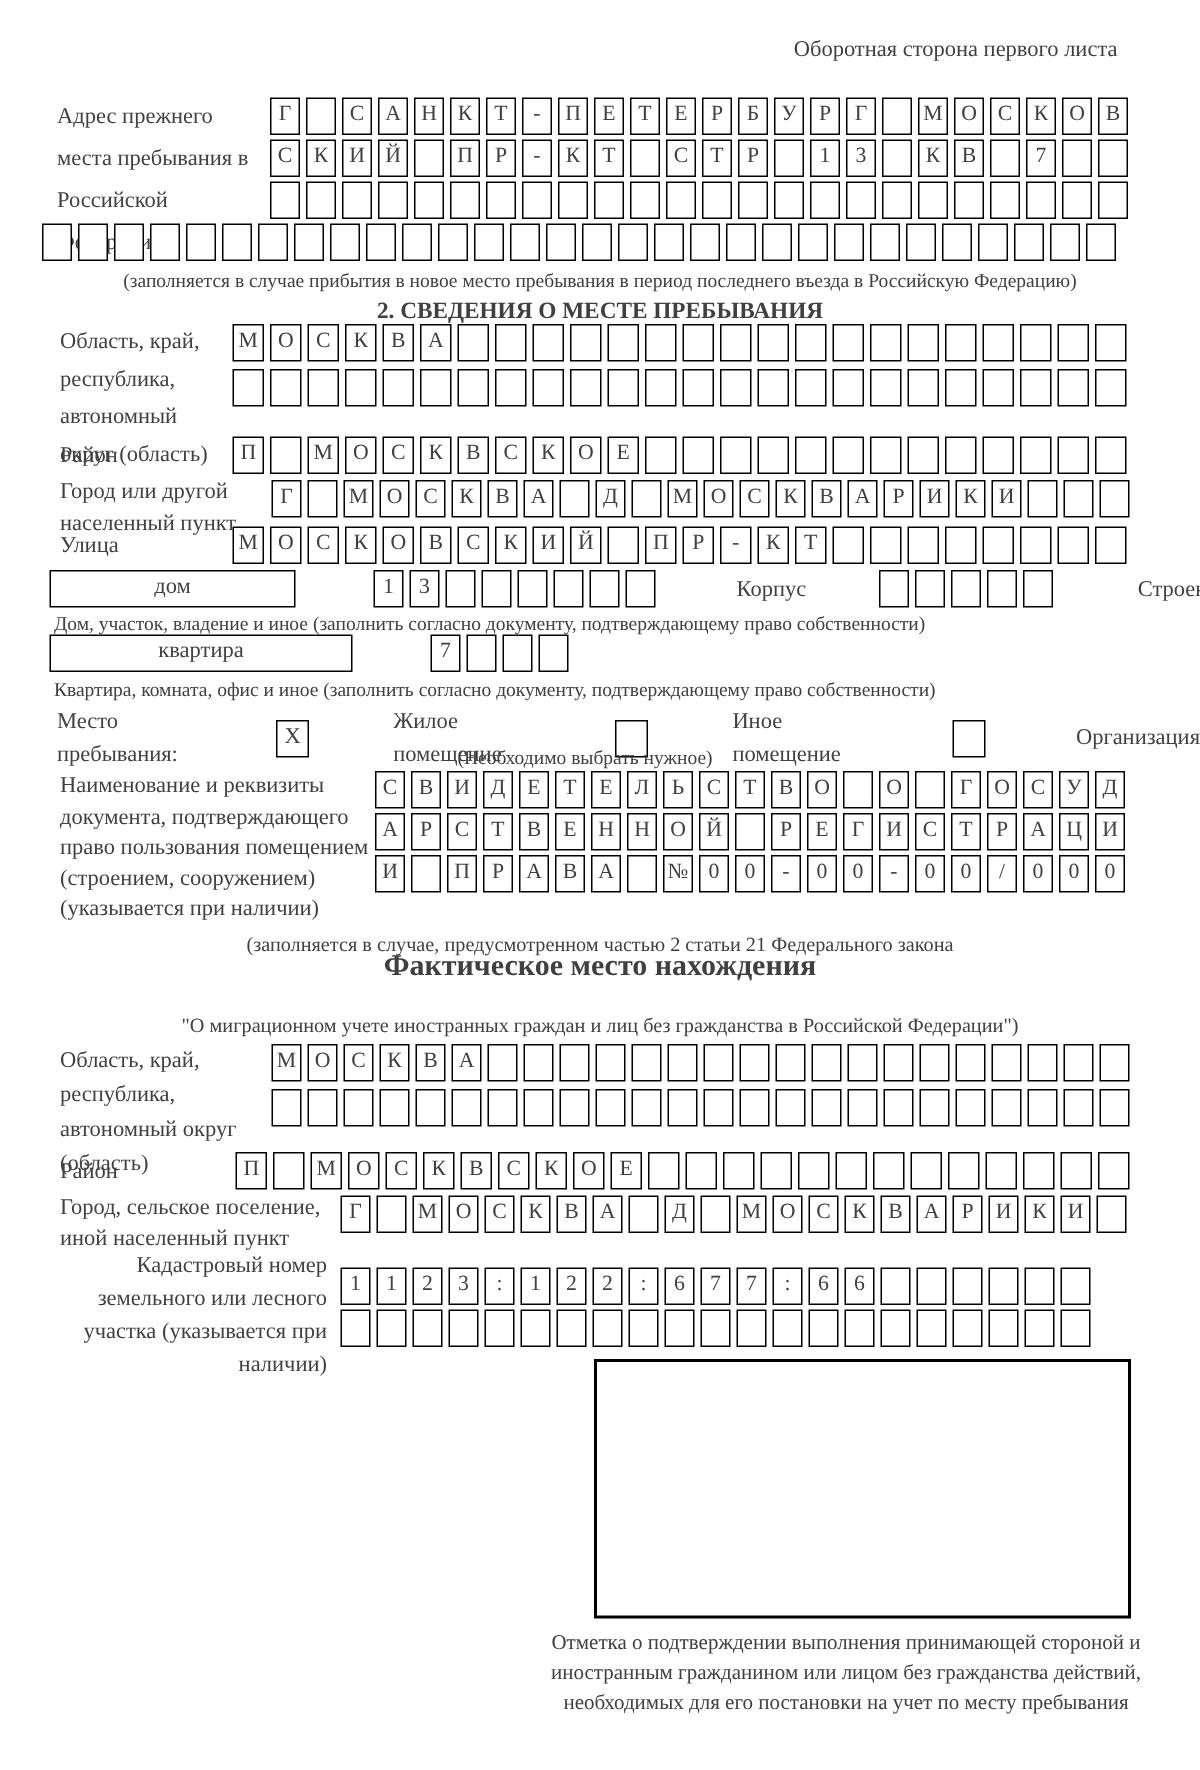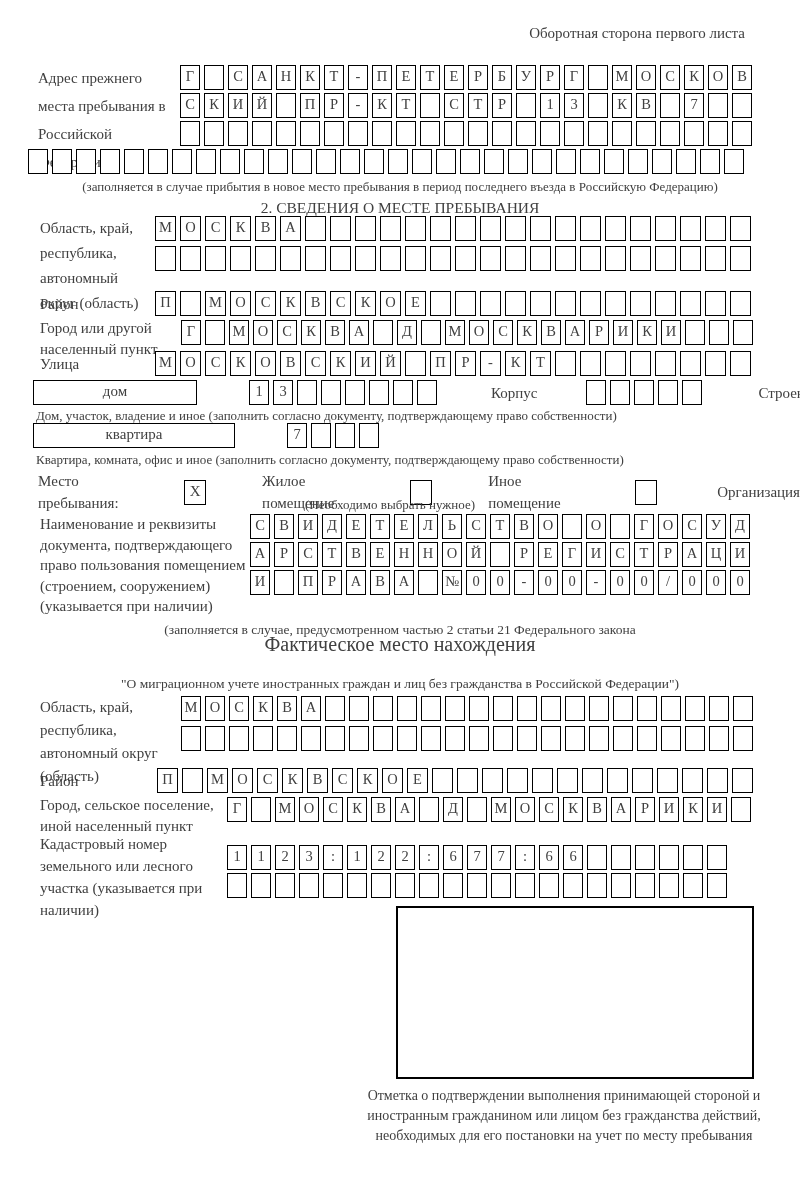--- a/index.html
+++ b/index.html
@@ -2,21 +2,21 @@
 <html><head>
 <meta charset="utf-8">
 <style>
   html,body{margin:0;padding:0;background:#fff;}
   .page{position:relative;width:800px;height:1180px;background:#fff;color:#404040;
         font-family:"Liberation Serif","DejaVu Serif",serif;overflow:hidden;}
   .abs{position:absolute;}
   .label{font-size:15px;line-height:22px;}
   .note{font-size:13px;}
   .center{text-align:center;width:100%;left:0;}
-  .title{font-weight:normal;font-size:15.5px;}
+  .title{font-weight:bold;font-size:15.5px;}
   .cellrow{position:absolute;display:flex;gap:4px;}
   .cell{box-sizing:border-box;flex:0 0 auto;border:1.7px solid #000;height:25px;
         text-align:center;font-size:14.5px;line-height:21px;background:#fff;}
   .p24 .cell{width:20px;}
   .p25 .cell{width:21px;}
   .hrow{position:absolute;display:flex;align-items:center;gap:44px;}
   .hrow .cells{display:flex;gap:4px;}
   .wbox{box-sizing:border-box;border:1.7px solid #000;height:25px;text-align:center;
         font-size:15px;line-height:21px;flex:0 0 auto;}
   .chk{box-sizing:border-box;border:1.7px solid #000;width:22px;height:25px;flex:0 0 auto;
@@ -511,21 +511,21 @@
       <span class="cell">К</span>
       <span class="cell">В</span>
       <span class="cell">А</span>
       <span class="cell">Р</span>
       <span class="cell">И</span>
       <span class="cell">К</span>
       <span class="cell">И</span>
       <span class="cell"></span>
     </div>
 
-  <div class="abs label" style="top:833px;left:40px;width:178px;line-height:22px;">Кадастровый номер земельного или лесного участка (указывается при наличии)</div>
+  <div class="abs label" style="top:833px;left:40px;width:178px;line-height:22px;text-align:right;">Кадастровый номер земельного или лесного участка (указывается при наличии)</div>
   <div class="cellrow p24" style="top:845px;left:227px;">
       <span class="cell">1</span>
       <span class="cell">1</span>
       <span class="cell">2</span>
       <span class="cell">3</span>
       <span class="cell">:</span>
       <span class="cell">1</span>
       <span class="cell">2</span>
       <span class="cell">2</span>
       <span class="cell">:</span>

